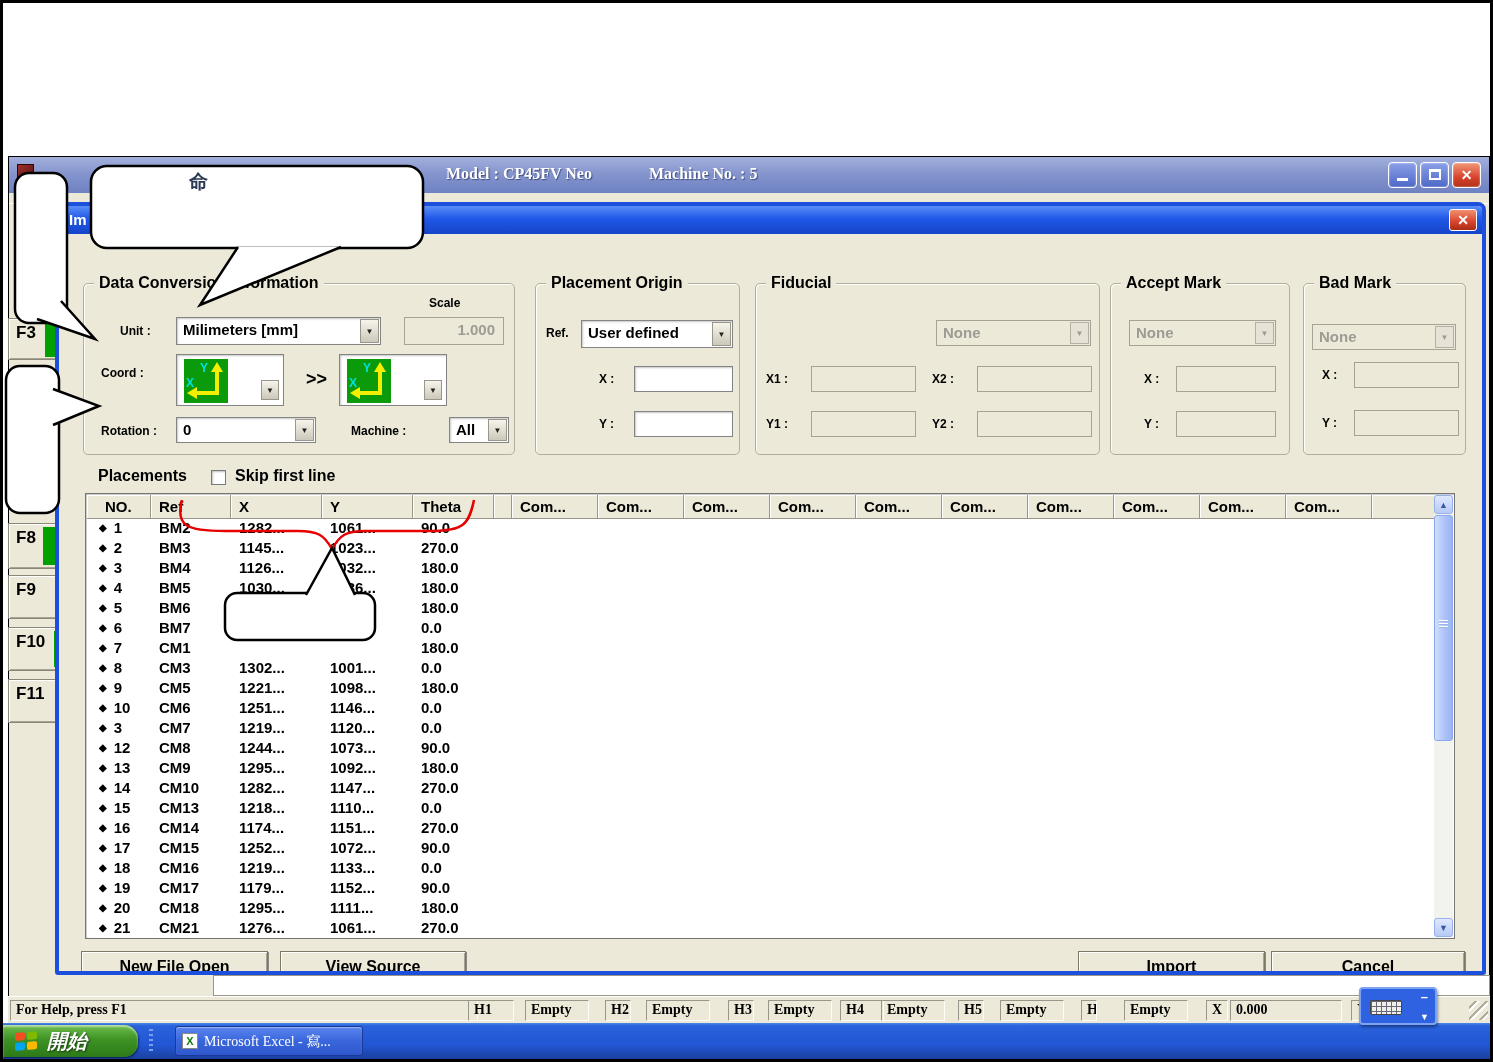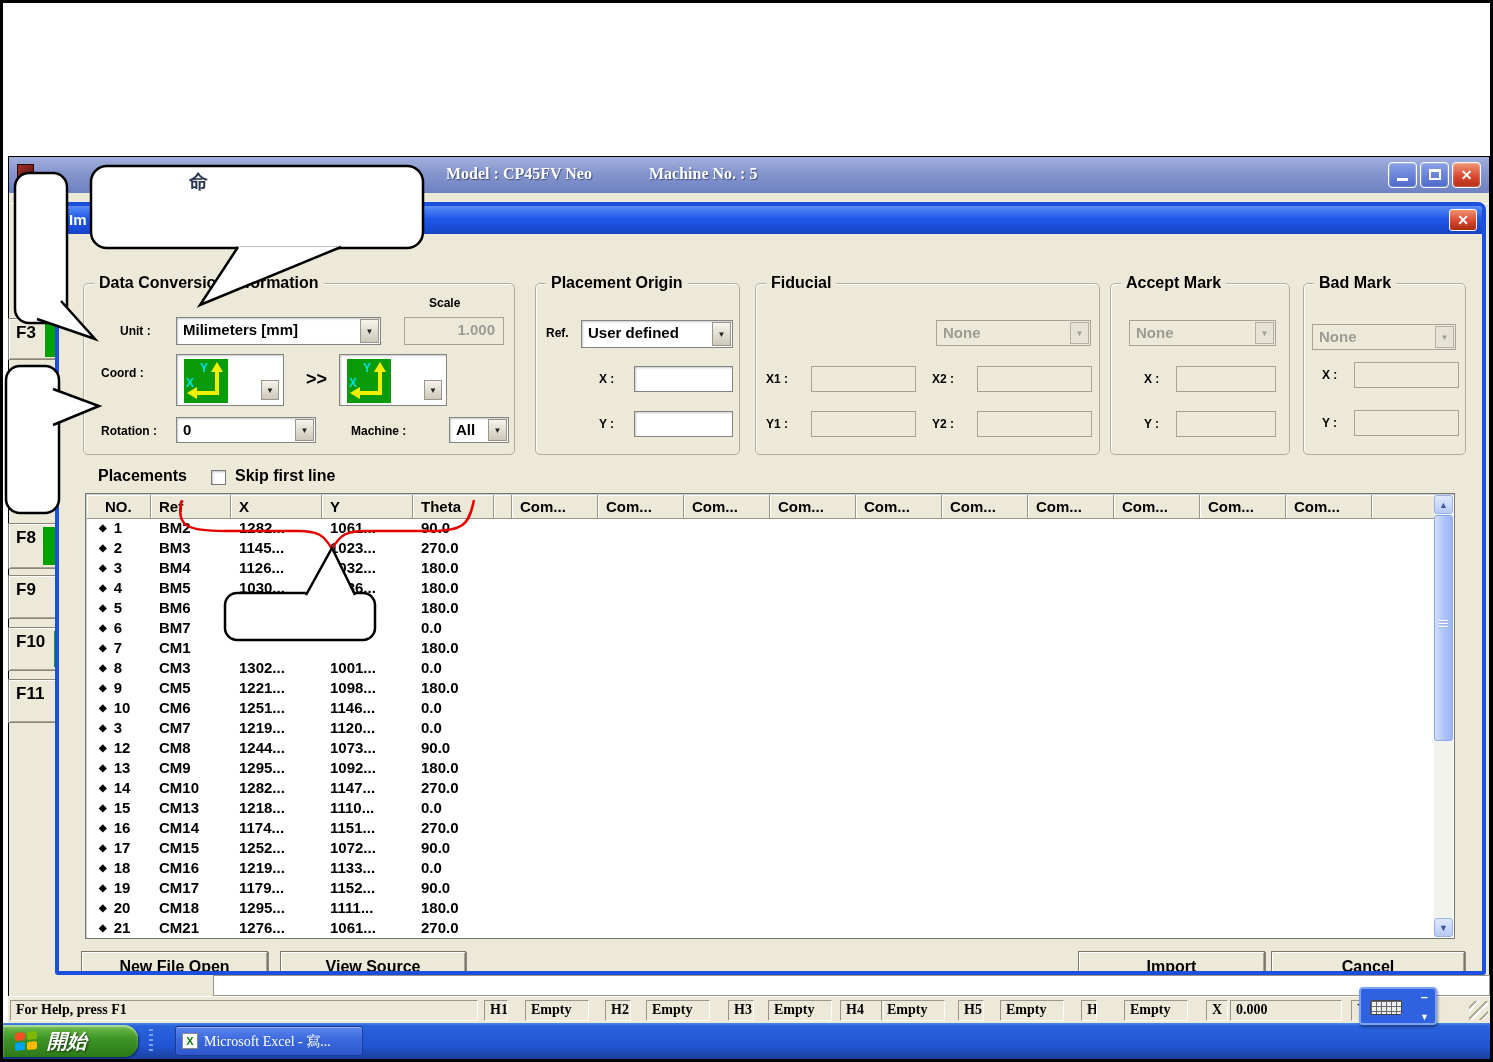--- a/index.html
+++ b/index.html
@@ -423,21 +423,21 @@
 
       <button class="xpbtn" style="left:22px;top:717px;width:187px">New File Open</button>
       <button class="xpbtn" style="left:221px;top:717px;width:186px">View Source</button>
       <button class="xpbtn" style="left:1019px;top:717px;width:187px">Import</button>
       <button class="xpbtn" style="left:1212px;top:717px;width:194px">Cancel</button>
     </div>
   </div>
 
   <div class="statusbar">
     <span class="sunk" style="left:2px;width:468px">For Help, press F1</span>
-    <span class="sunk" style="left:476px;width:24px">H1</span>
+    <span class="sunk" style="left:460px;width:46px">H1</span>
     <span class="sunk" style="left:517px;width:64px">Empty</span>
     <span class="sunk" style="left:597px;width:26px">H2</span>
     <span class="sunk" style="left:638px;width:64px">Empty</span>
     <span class="sunk" style="left:720px;width:26px">H3</span>
     <span class="sunk" style="left:760px;width:64px">Empty</span>
     <span class="sunk" style="left:832px;width:44px">H4</span>
     <span class="sunk" style="left:873px;width:64px">Empty</span>
     <span class="sunk" style="left:950px;width:26px">H5</span>
     <span class="sunk" style="left:992px;width:64px">Empty</span>
     <span class="sunk" style="left:1073px;width:16px">H6</span>

